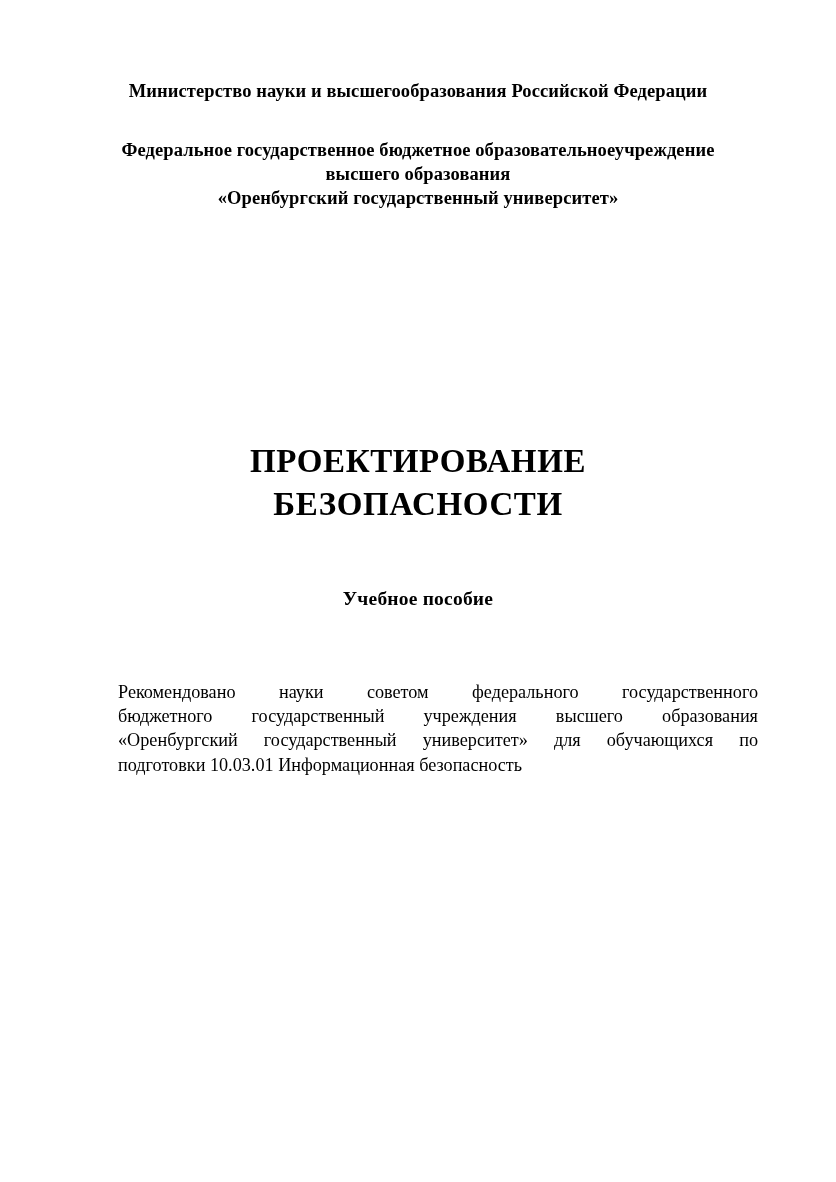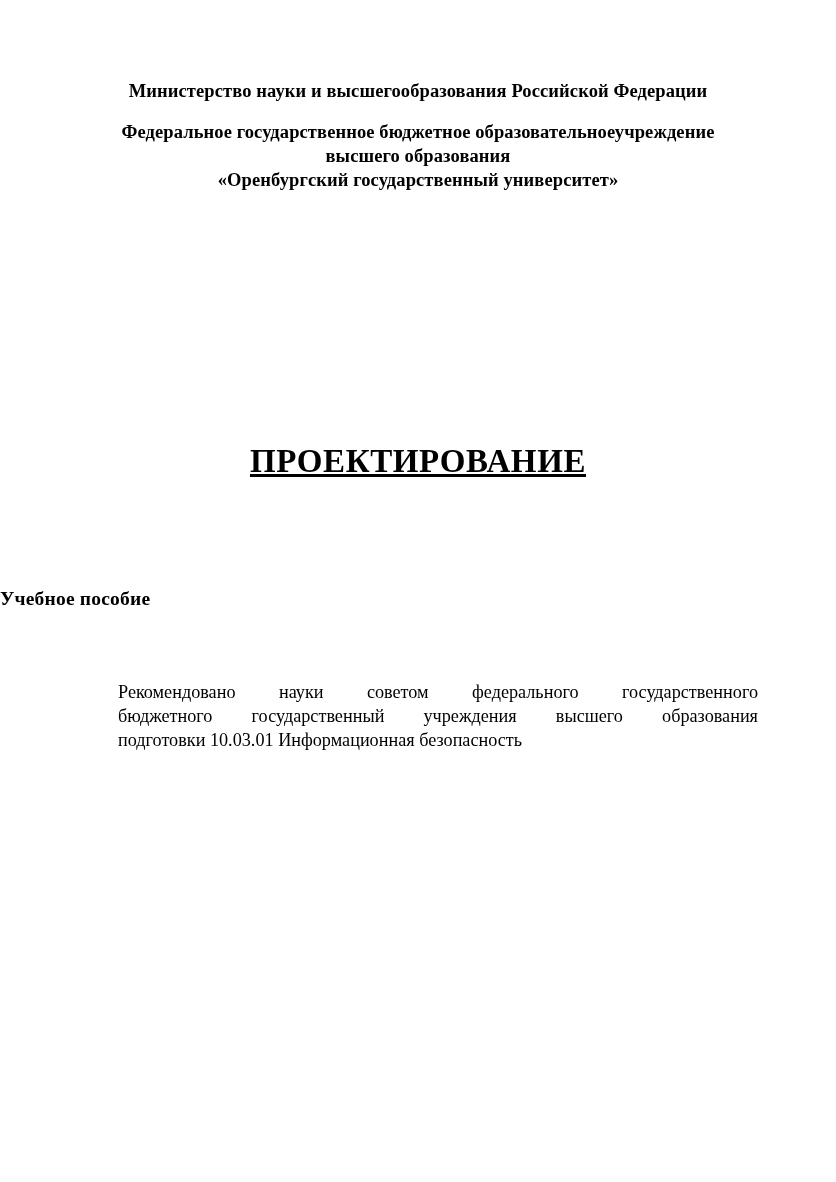--- a/index.html
+++ b/index.html
@@ -31,53 +31,53 @@
     width: 836px;
     text-align: center;
   }
   .masthead-ministry {
     font-size: 18.5px;
     font-weight: 700;
     line-height: 26px;
     letter-spacing: 0.1px;
   }
   .masthead-institution {
-    margin-top: 16px;
+    margin-top: 34px;
     font-size: 18.5px;
     font-weight: 700;
     line-height: 24px;
     letter-spacing: 0.1px;
   }
   .masthead-institution .inst-line {
     display: block;
   }
 
   
   .doc-title {
     position: absolute;
     left: 0;
     top: 418px;
     width: 836px;
     text-align: center;
     font-size: 33px;
     font-weight: 700;
     line-height: 43px;
     letter-spacing: 0.6px;
-    text-decoration: underline;
   }
   .doc-title .title-line {
     display: block;
     white-space: nowrap;
   }
 
   .doc-subtitle {
     position: absolute;
     left: 0;
     top: 588px;
     width: 836px;
+    text-align: center;
     font-size: 19.5px;
     font-weight: 700;
     letter-spacing: 0.2px;
   }
 
   
   .recommendation {
     position: absolute;
     left: 118px;
     top: 680px;
@@ -124,27 +124,29 @@
 
     <div class="masthead-institution">
       <span class="inst-line">Федеральное государственное бюджетное образовательноеучреждение</span>
       <span class="inst-line">высшего образования</span>
       <span class="inst-line">«Оренбургский государственный университет»</span>
     </div>
   </div>
 
   <h1 class="doc-title">
     <span class="title-line">ПРОЕКТИРОВАНИЕ</span>
+    <span class="title-line">БЕЗОПАСНОСТИ</span>
   </h1>
 
   <div class="doc-subtitle">Учебное пособие</div>
 
   <div class="recommendation">
     <span class="rec-line">Рекомендовано науки советом федерального государственного</span>
     <span class="rec-line">бюджетного государственный учреждения высшего образования</span>
+    <span class="rec-line">«Оренбургский государственный университет» для обучающихся по</span>
     <span class="rec-line rec-line-last">подготовки 10.03.01 Информационная безопасность</span>
   </div>
 
   <div class="imprint">
     <span class="imprint-line">2030</span>
   </div>
 
 </div>
 
 </body></html>

